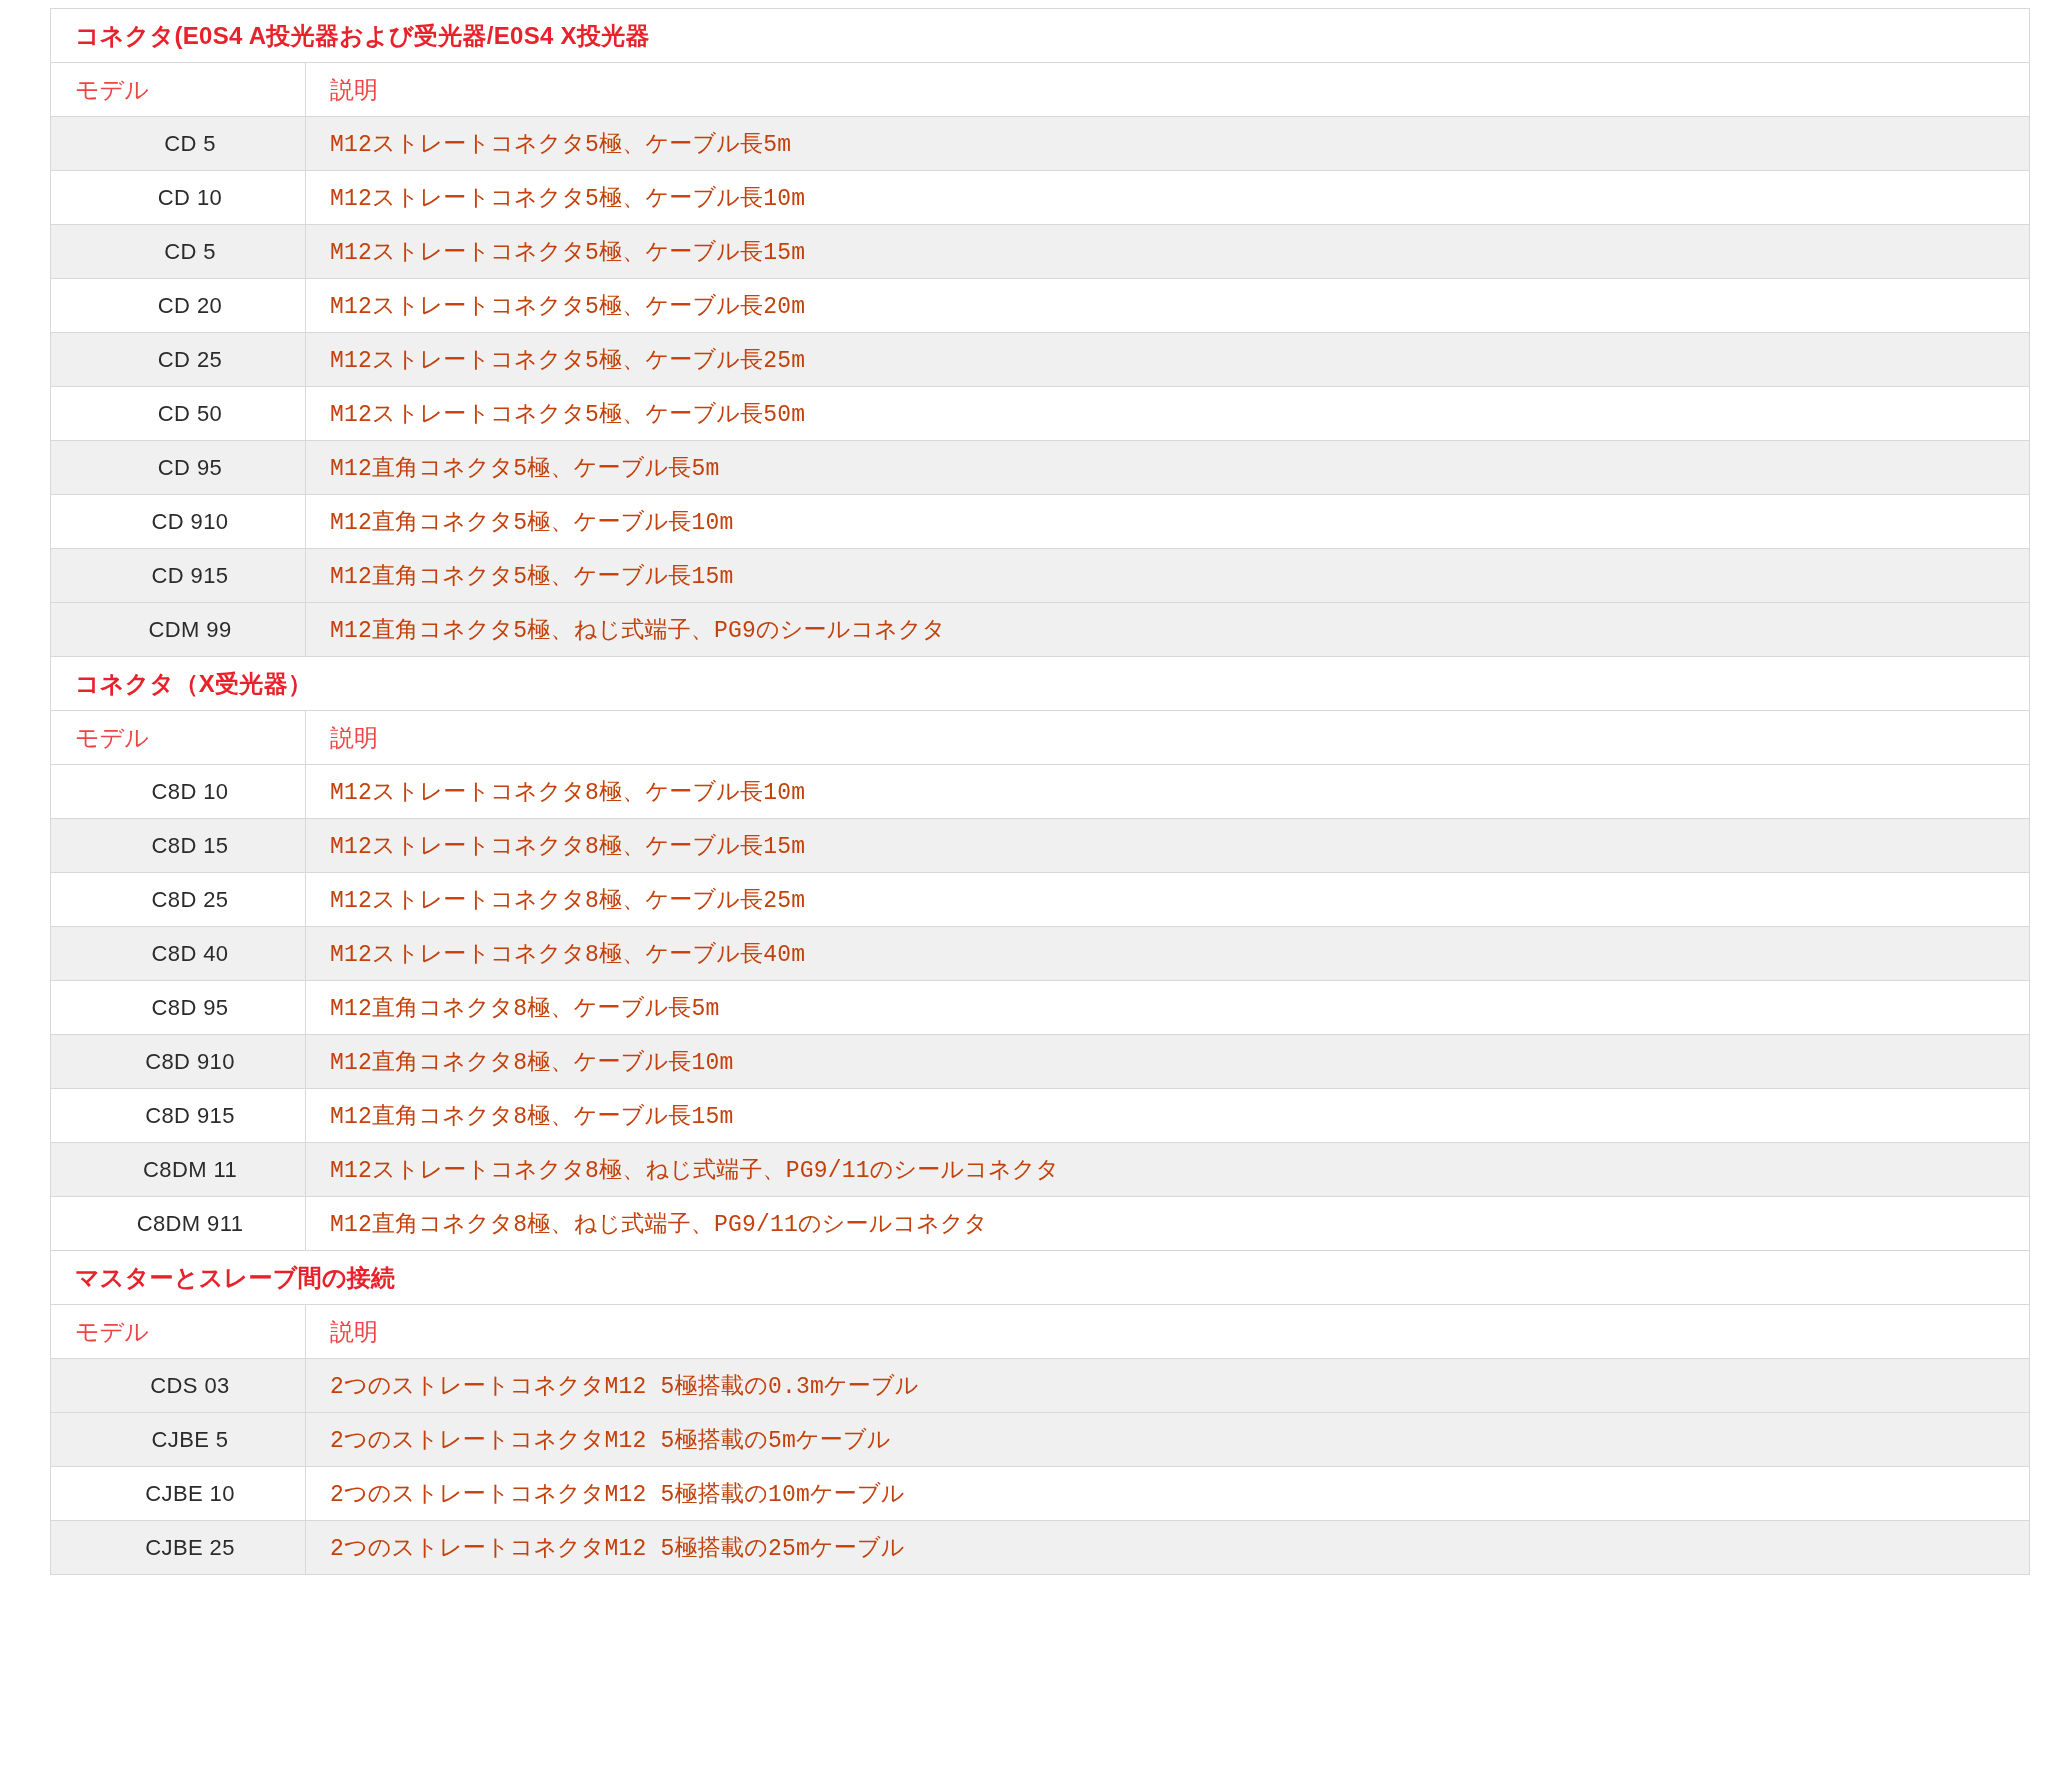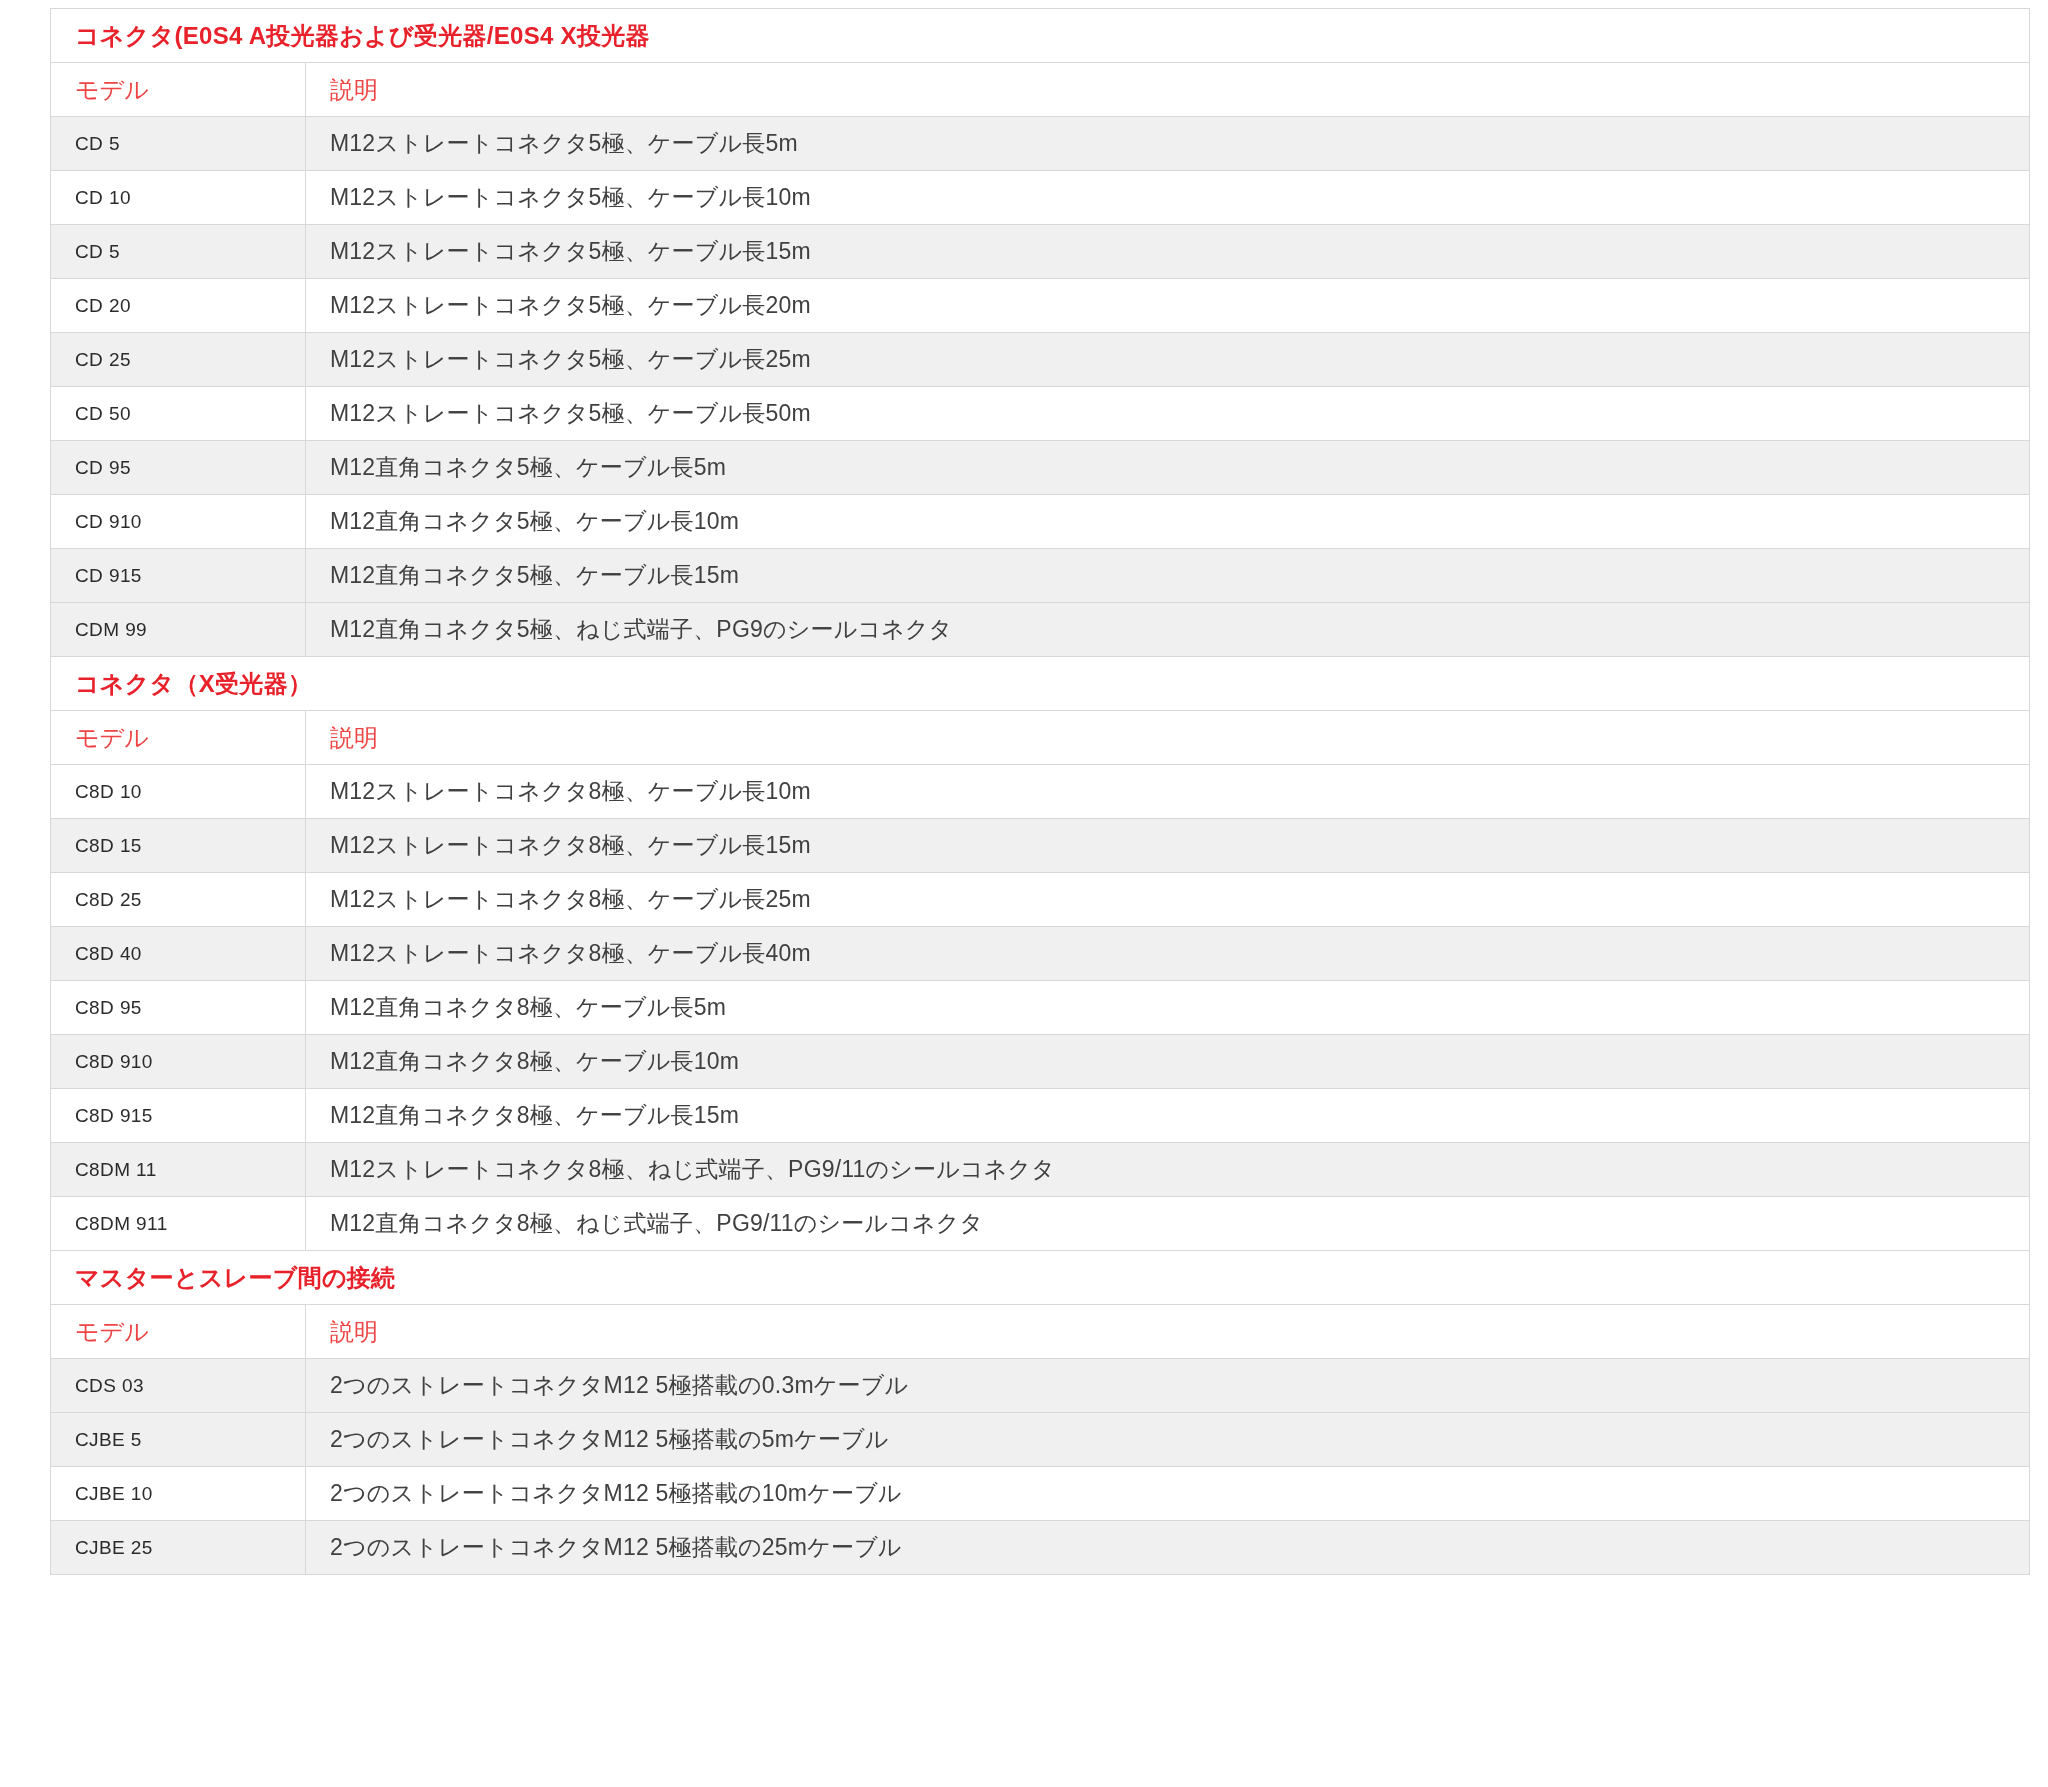--- a/index.html
+++ b/index.html
@@ -43,30 +43,32 @@
   }
   .hdr-model, .hdr-desc {
     font-size: 24px;
     color: #ef4444;
     background: #ffffff;
   }
   .hdr-model { padding-left: 24px !important; }
   .hdr-desc  { padding-left: 24px !important; }
 
   .cell-model {
-    font-size: 19px;
+    font-size: 22px;
     color: #2b2b2b;
     padding-left: 24px !important;
     letter-spacing: 0.4px;
+    text-align: center;
   }
   .cell-desc {
     font-size: 23px;
-    color: #404040;
+    color: #c2410c;
     padding-left: 24px !important;
     letter-spacing: 0.2px;
+    font-family: Liberation Mono, monospace;
   }
   tr.alt td {
     background: #f0f0f0;
   }
   tr.plain td {
     background: #ffffff;
   }
 </style>
 </head>
 <body>

